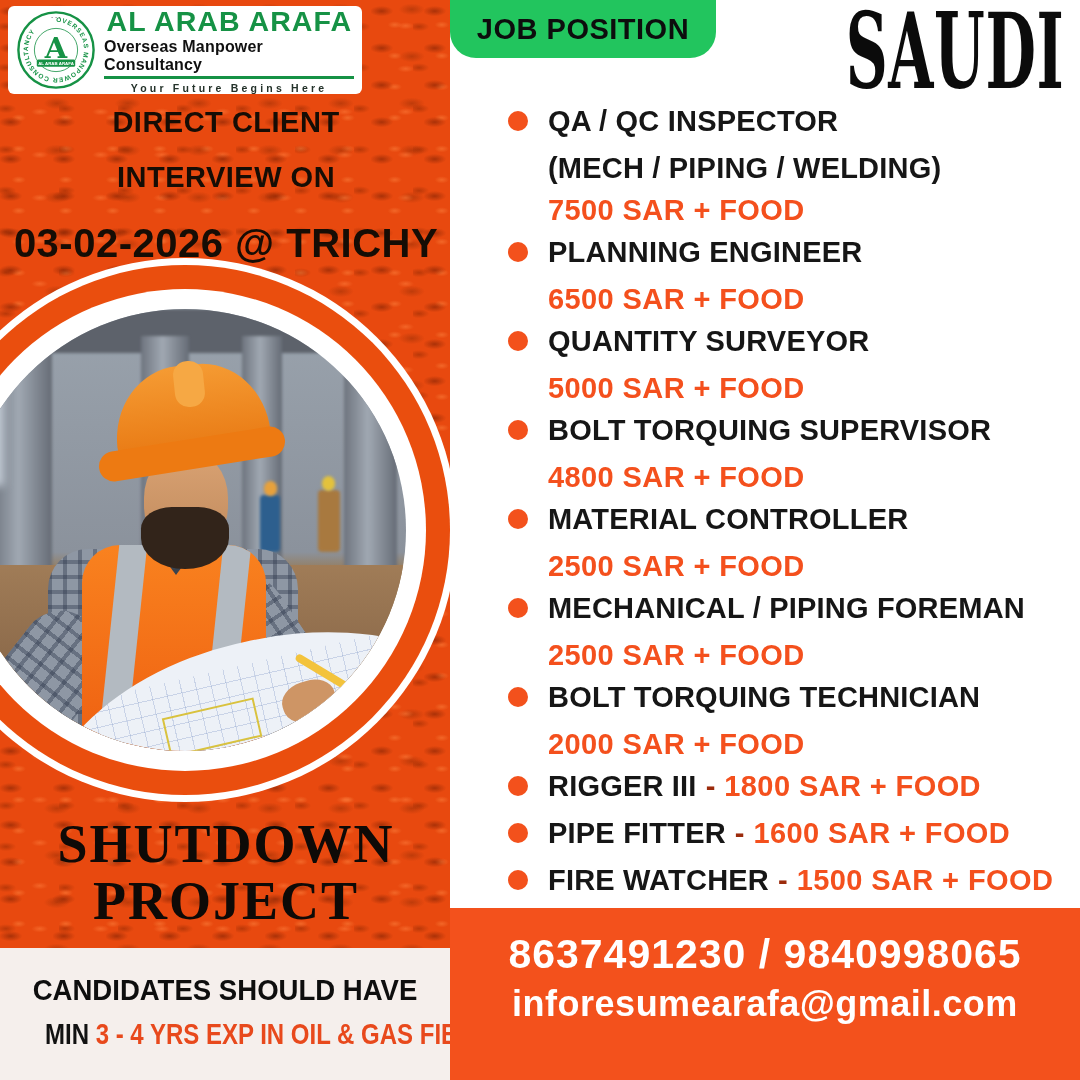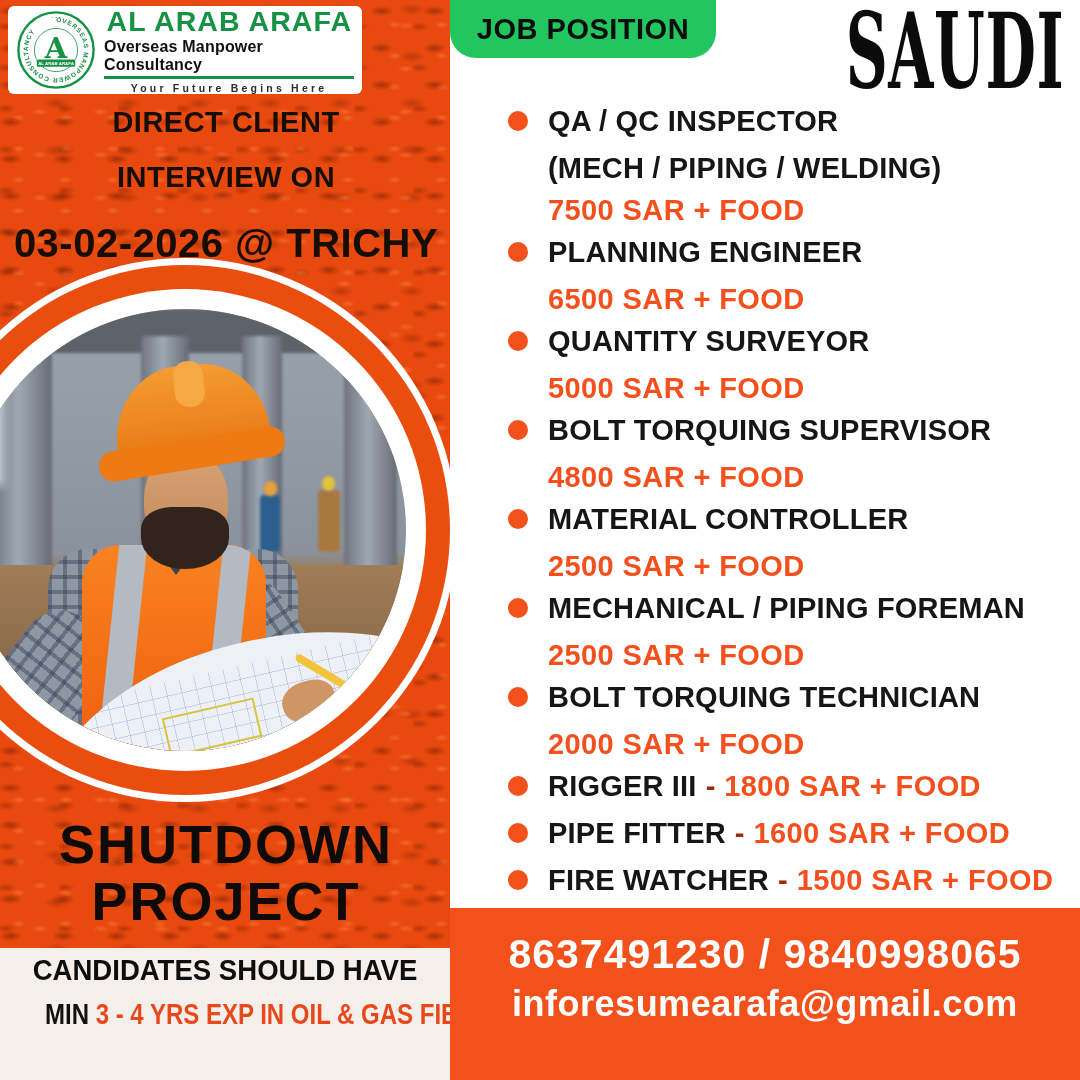--- a/index.html
+++ b/index.html
@@ -79,24 +79,24 @@
     transform:rotate(31deg);border-radius:4px;}
   .blueprint{left:58px;top:328px;width:520px;height:280px;background:#EDF1F7;
     border-radius:48% 52% 42% 58% / 62% 68% 34% 40%;transform:rotate(-13deg);overflow:hidden;}
   .bp-grid{position:absolute;left:6%;top:8%;width:88%;height:80%;opacity:.8;background-image:
       repeating-linear-gradient(0deg, rgba(90,120,180,.30) 0 1px, transparent 1px 15px),
       repeating-linear-gradient(90deg, rgba(90,120,180,.30) 0 1px, transparent 1px 15px);}
   .bp-mark1{position:absolute;left:30%;top:20%;width:90px;height:36px;border:2px solid #d9c23e;}
   .bp-mark2{position:absolute;left:55%;top:42%;width:70px;height:30px;border:2px solid #4da0c9;}
   
   .shutdown{position:absolute;left:0;top:816px;width:452px;text-align:center;z-index:3;
-    font-family:Liberation Sans, sans-serif;font-weight:700;font-size:54px;line-height:57px;color:#0e0a07;letter-spacing:2px;}
+    font-family:Liberation Serif, serif;font-weight:700;font-size:54px;line-height:57px;color:#0e0a07;letter-spacing:2px;}
   
   .req-band{position:absolute;left:0;top:948px;width:450px;height:132px;background:#F5EFEC;z-index:4;
-    text-align:center;padding-top:6px;box-sizing:border-box;}
+    text-align:center;padding-top:26px;box-sizing:border-box;}
   .req1{font-size:29px;font-weight:800;color:#0e0e0e;transform:scaleX(.95);letter-spacing:0;}
   .req2{font-size:30px;font-weight:800;margin-top:10px;transform:scaleX(.80);white-space:nowrap;}
   .req2 .pre{color:#121212;} .req2 .hl{color:#E8491C;}
   
   .badge{position:absolute;left:450px;top:0;width:266px;height:58px;background:#22c55e;
     border-radius:0 0 26px 26px;display:flex;align-items:center;justify-content:center;z-index:5;}
   .badge-label{font-size:29px;font-weight:800;color:#0d0d0d;letter-spacing:.5px;}
   
   .saudi{position:absolute;right:16px;top:2px;z-index:5;font-family:"DejaVu Serif",serif;font-weight:700;
     font-size:104px;line-height:100px;color:#0b0b0b;transform:scaleX(.56);transform-origin:right top;letter-spacing:1px;}

